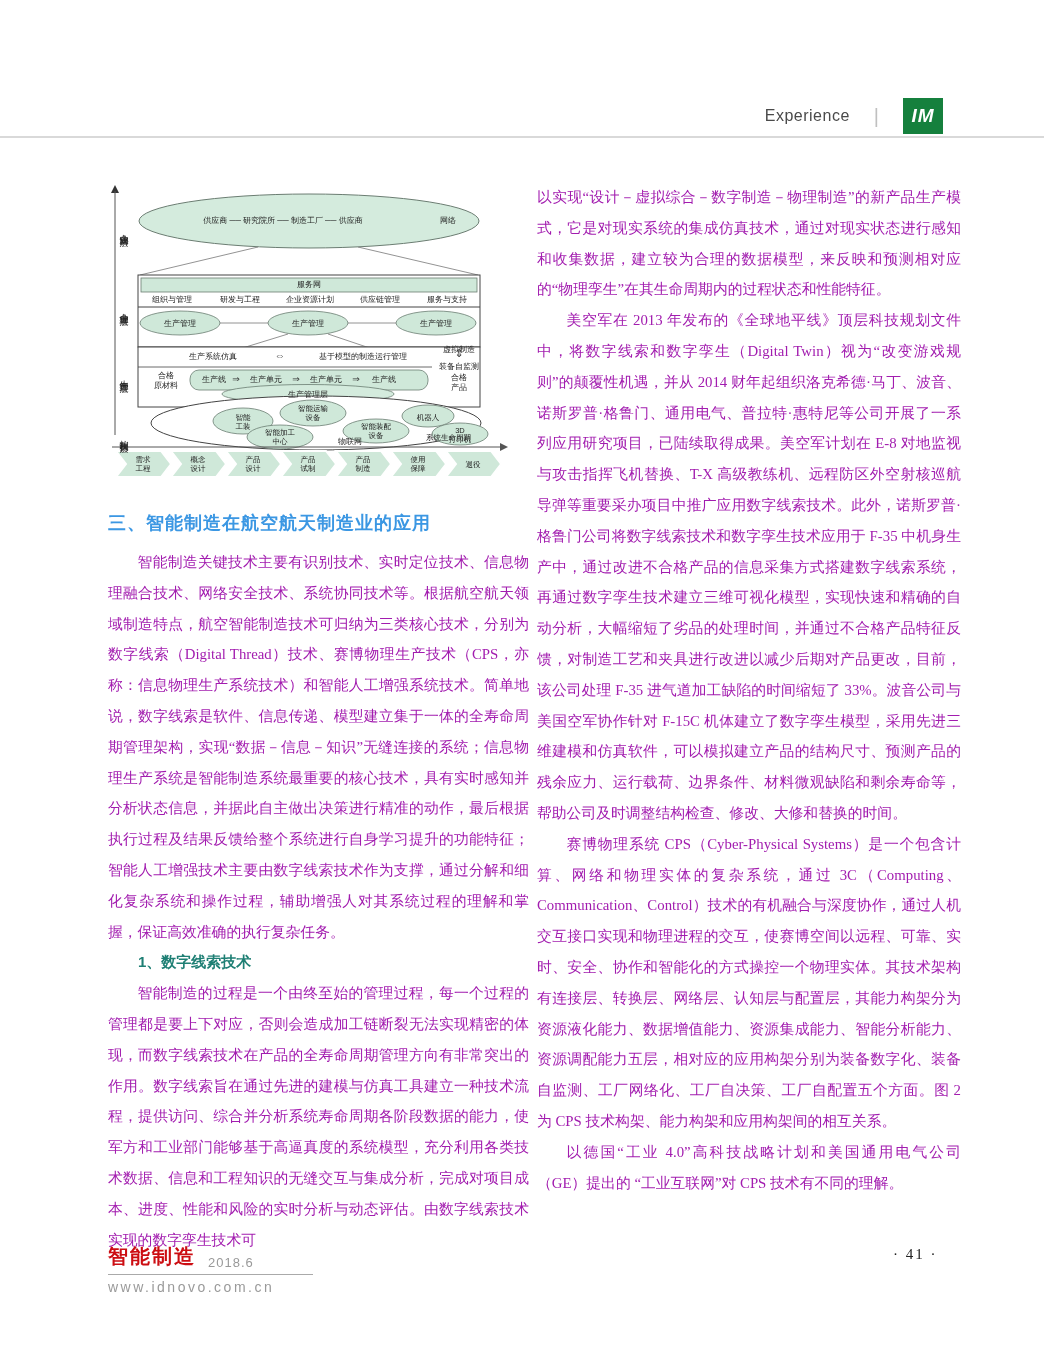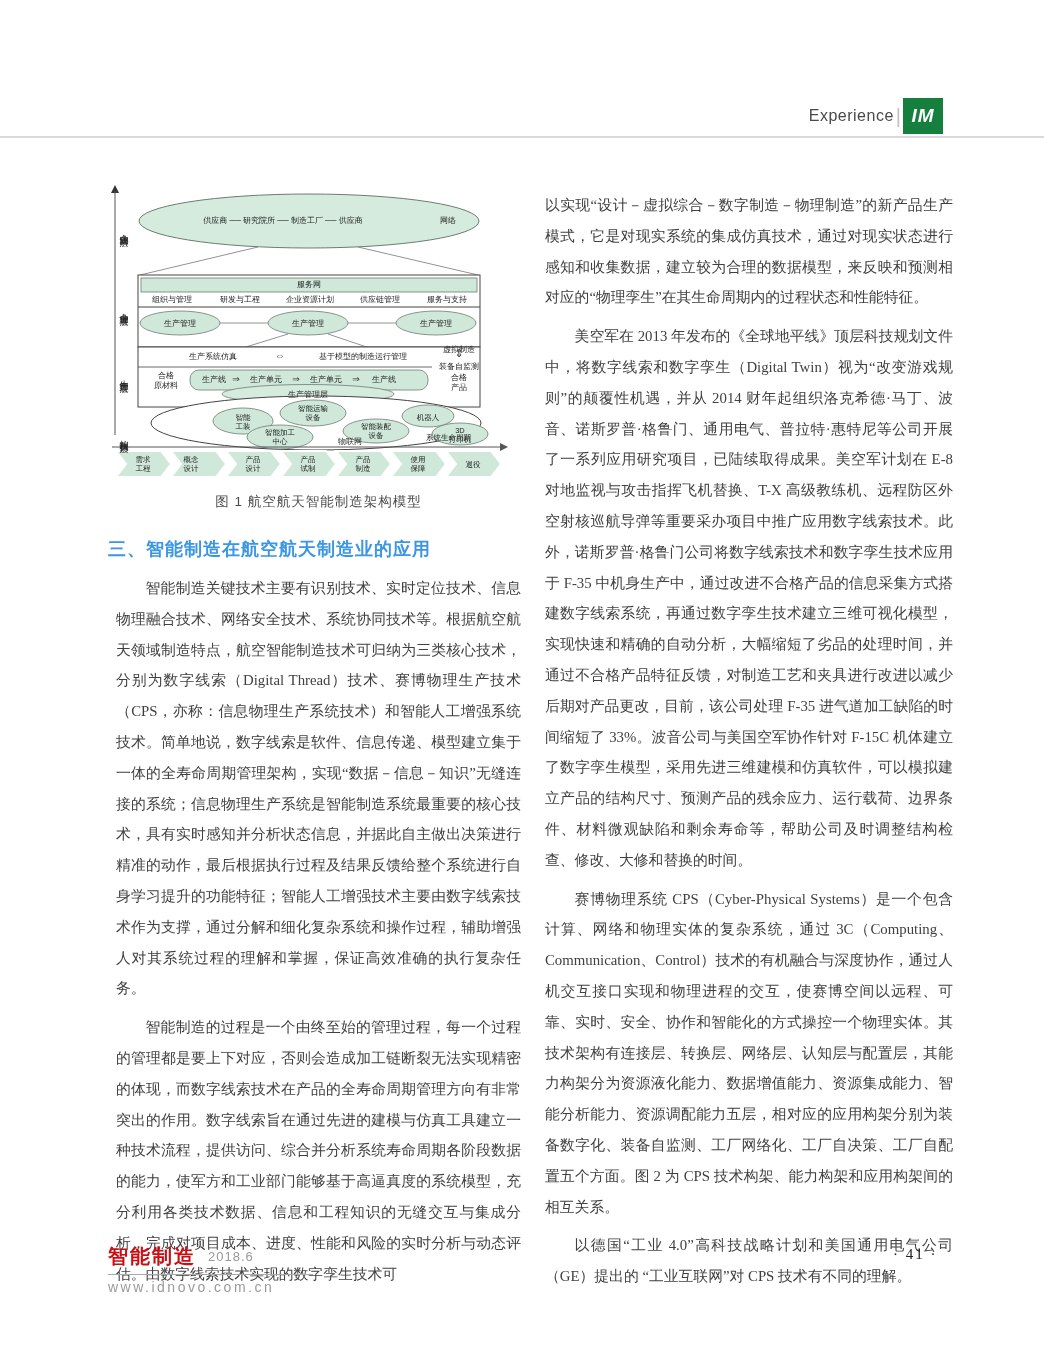--- a/index.html
+++ b/index.html
@@ -1,47 +1,47 @@
 <!DOCTYPE html>
 <html><head>
 <meta charset="utf-8">
 <style>
   html,body{margin:0;padding:0;background:#ffffff;}
   .page{position:relative;width:1044px;height:1351px;background:#ffffff;overflow:hidden;
         font-family:"Liberation Sans",sans-serif;}
   
-  .hdr{position:absolute;top:98px;right:101px;display:flex;align-items:center;gap:2px;}
+  .hdr{position:absolute;top:98px;right:101px;display:flex;align-items:center;gap:24px;}
   .hdr-label{font-size:16px;color:#4a4a4a;letter-spacing:0.5px;}
   .hdr-divider{font-size:20px;color:#c0c0c0;font-weight:300;}
   .hdr-logo{width:40px;height:36px;background:#15803d;color:#ffffff;display:flex;
             align-items:center;justify-content:center;font-weight:bold;font-style:italic;
             font-size:19px;letter-spacing:1px;}
   .hdr-rule{position:absolute;top:136px;left:0;width:1044px;height:2px;background:#d9d9d9;}
   
   .col-left{position:absolute;left:108px;top:185px;width:421px;}
   .col-right{position:absolute;left:537px;top:182px;width:424px;}
   .para{font-family:"Liberation Serif","DejaVu Serif",serif;font-size:14.8px;line-height:30.8px;
-        color:#404040;text-align:justify;text-indent:2em;margin:8px;}
+        color:#a21caf;text-align:justify;text-indent:2em;margin:0;}
   .para.cont{text-indent:0;}
   .heading{font-size:18px;font-weight:bold;color:#3b97e3;margin:26px 0 12px 0;letter-spacing:1px;}
   .subhead{font-size:15px;font-weight:bold;color:#1e7f74;line-height:30.8px;text-indent:2em;margin:0;}
   .fig-caption{text-align:center;font-size:13.5px;color:#4a4a4a;margin-top:8px;letter-spacing:1px;}
   
   .fig{position:relative;width:404px;height:300px;color:#222;}
   .fig svg{position:absolute;left:0;top:0;}
   .fl{position:absolute;font-size:8px;line-height:10px;text-align:center;color:#222;
       white-space:pre-line;}
   .fs7{font-size:7.5px;line-height:9px;}
   .stage{display:flex;align-items:center;justify-content:center;}
   .vlabel{position:absolute;writing-mode:vertical-rl;text-orientation:upright;font-size:9px;
           letter-spacing:1px;color:#222;width:12px;text-align:center;}
   .arrowglyph{font-size:11px;line-height:11px;color:#333;}
   
   .footer-left{position:absolute;left:108px;top:1243px;width:205px;}
-  .footer-brandrow{display:flex;align-items:center;gap:12px;border-bottom:1px solid #aaaaaa;
+  .footer-brandrow{display:flex;align-items:flex-end;gap:12px;border-bottom:1px solid #aaaaaa;
                    padding-bottom:4px;}
   .footer-brand{font-size:20px;font-weight:bold;color:#cc0d12;letter-spacing:2px;}
   .footer-issue{font-size:13px;color:#999999;letter-spacing:1px;}
   .footer-site{font-size:14px;color:#9a9a9a;letter-spacing:2.5px;margin-top:4px;}
   .page-number{position:absolute;left:893px;top:1246px;font-family:"Liberation Serif",serif;
                font-size:15px;color:#222222;letter-spacing:2px;}
 </style>
 </head>
 <body>
 
@@ -150,38 +150,38 @@
       <div class="fl fs7" style="left:250px;top:237px;width:36px;">智能装配
 设备</div>
       <div class="fl fs7" style="left:300px;top:228px;width:40px;">机器人</div>
       <div class="fl fs7" style="left:337px;top:241px;width:30px;">3D
 打印机</div>
       <div class="fl" style="left:222px;top:252px;width:40px;">物联网</div>
       <div class="fl fs7" style="left:318px;top:248px;width:80px;text-align:left;">系统生命周期</div>
 
       <div class="fl fs7 stage" style="left:12px;top:265px;width:46px;height:28px;">需求
 工程</div>
-      <div class="fl fs7 stage" style="left:60px;top:265px;width:46px;height:28px;">概念
+      <div class="fl fs7 stage" style="left:67px;top:265px;width:46px;height:28px;">概念
 设计</div>
       <div class="fl fs7 stage" style="left:122px;top:265px;width:46px;height:28px;">产品
 设计</div>
       <div class="fl fs7 stage" style="left:177px;top:265px;width:46px;height:28px;">产品
 试制</div>
       <div class="fl fs7 stage" style="left:232px;top:265px;width:46px;height:28px;">产品
 制造</div>
       <div class="fl fs7 stage" style="left:287px;top:265px;width:46px;height:28px;">使用
 保障</div>
       <div class="fl fs7 stage" style="left:342px;top:265px;width:46px;height:28px;">退役</div>
     </div>
 
-    <div class="fig-caption">图 1 航空航天智能制造架构模型</div>
 
     <div class="heading">三、智能制造在航空航天制造业的应用</div>
 
     <p class="para">智能制造关键技术主要有识别技术、实时定位技术、信息物理融合技术、网络安全技术、系统协同技术等。根据航空航天领域制造特点，航空智能制造技术可归纳为三类核心技术，分别为数字线索（Digital Thread）技术、赛博物理生产技术（CPS，亦称：信息物理生产系统技术）和智能人工增强系统技术。简单地说，数字线索是软件、信息传递、模型建立集于一体的全寿命周期管理架构，实现“数据－信息－知识”无缝连接的系统；信息物理生产系统是智能制造系统最重要的核心技术，具有实时感知并分析状态信息，并据此自主做出决策进行精准的动作，最后根据执行过程及结果反馈给整个系统进行自身学习提升的功能特征；智能人工增强技术主要由数字线索技术作为支撑，通过分解和细化复杂系统和操作过程，辅助增强人对其系统过程的理解和掌握，保证高效准确的执行复杂任务。</p>
+    <div class="subhead">1、数字线索技术</div>
     <p class="para">智能制造的过程是一个由终至始的管理过程，每一个过程的管理都是要上下对应，否则会造成加工链断裂无法实现精密的体现，而数字线索技术在产品的全寿命周期管理方向有非常突出的作用。数字线索旨在通过先进的建模与仿真工具建立一种技术流程，提供访问、综合并分析系统寿命周期各阶段数据的能力，使军方和工业部门能够基于高逼真度的系统模型，充分利用各类技术数据、信息和工程知识的无缝交互与集成分析，完成对项目成本、进度、性能和风险的实时分析与动态评估。由数字线索技术实现的数字孪生技术可</p>
   </div>
 
   <div class="col-right">
     <p class="para cont">以实现“设计－虚拟综合－数字制造－物理制造”的新产品生产模式，它是对现实系统的集成仿真技术，通过对现实状态进行感知和收集数据，建立较为合理的数据模型，来反映和预测相对应的“物理孪生”在其生命周期内的过程状态和性能特征。</p>
     <p class="para">美空军在 2013 年发布的《全球地平线》顶层科技规划文件中，将数字线索和数字孪生（Digital Twin）视为“改变游戏规则”的颠覆性机遇，并从 2014 财年起组织洛克希德·马丁、波音、诺斯罗普·格鲁门、通用电气、普拉特·惠特尼等公司开展了一系列应用研究项目，已陆续取得成果。美空军计划在 E-8 对地监视与攻击指挥飞机替换、T-X 高级教练机、远程防区外空射核巡航导弹等重要采办项目中推广应用数字线索技术。此外，诺斯罗普·格鲁门公司将数字线索技术和数字孪生技术应用于 F-35 中机身生产中，通过改进不合格产品的信息采集方式搭建数字线索系统，再通过数字孪生技术建立三维可视化模型，实现快速和精确的自动分析，大幅缩短了劣品的处理时间，并通过不合格产品特征反馈，对制造工艺和夹具进行改进以减少后期对产品更改，目前，该公司处理 F-35 进气道加工缺陷的时间缩短了 33%。波音公司与美国空军协作针对 F-15C 机体建立了数字孪生模型，采用先进三维建模和仿真软件，可以模拟建立产品的结构尺寸、预测产品的残余应力、运行载荷、边界条件、材料微观缺陷和剩余寿命等，帮助公司及时调整结构检查、修改、大修和替换的时间。</p>
     <p class="para">赛博物理系统 CPS（Cyber-Physical Systems）是一个包含计算、网络和物理实体的复杂系统，通过 3C（Computing、Communication、Control）技术的有机融合与深度协作，通过人机交互接口实现和物理进程的交互，使赛博空间以远程、可靠、实时、安全、协作和智能化的方式操控一个物理实体。其技术架构有连接层、转换层、网络层、认知层与配置层，其能力构架分为资源液化能力、数据增值能力、资源集成能力、智能分析能力、资源调配能力五层，相对应的应用构架分别为装备数字化、装备自监测、工厂网络化、工厂自决策、工厂自配置五个方面。图 2 为 CPS 技术构架、能力构架和应用构架间的相互关系。</p>
     <p class="para">以德国“工业 4.0”高科技战略计划和美国通用电气公司（GE）提出的 “工业互联网”对 CPS 技术有不同的理解。</p>
   </div>
 

